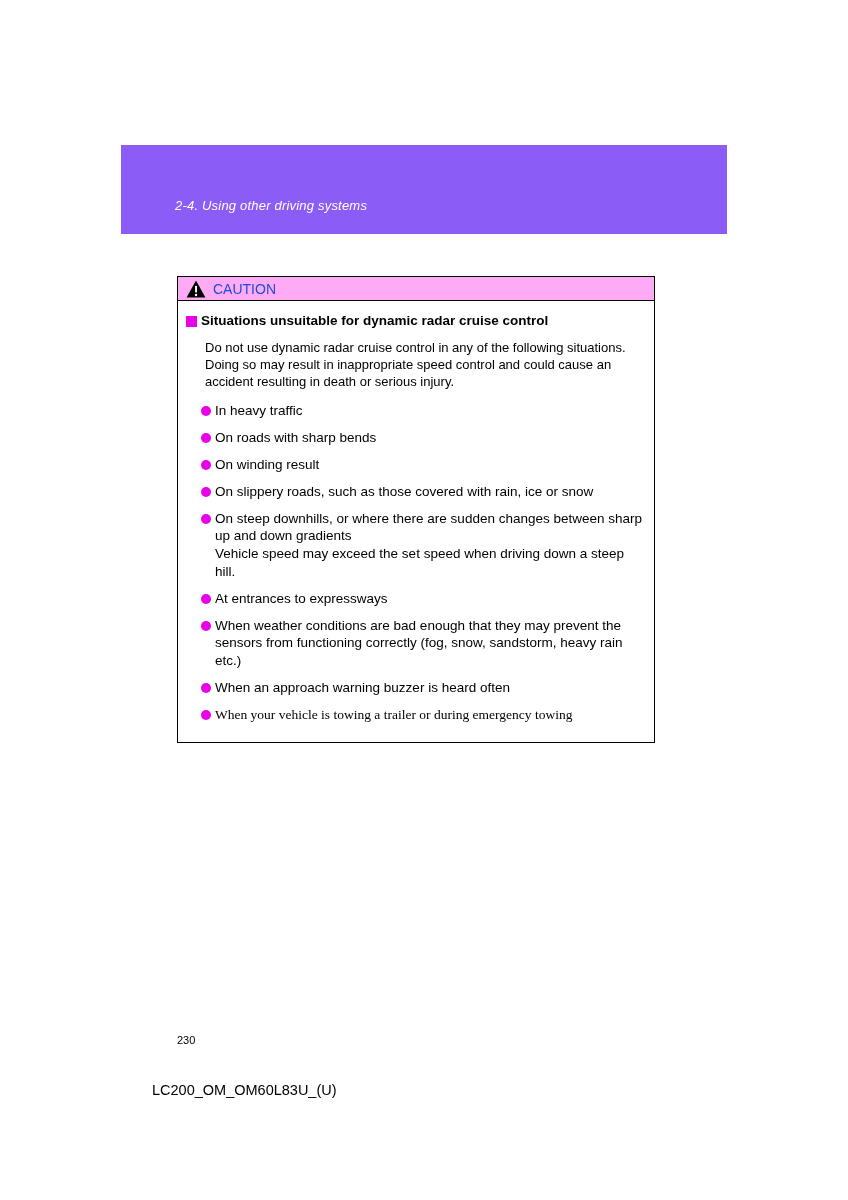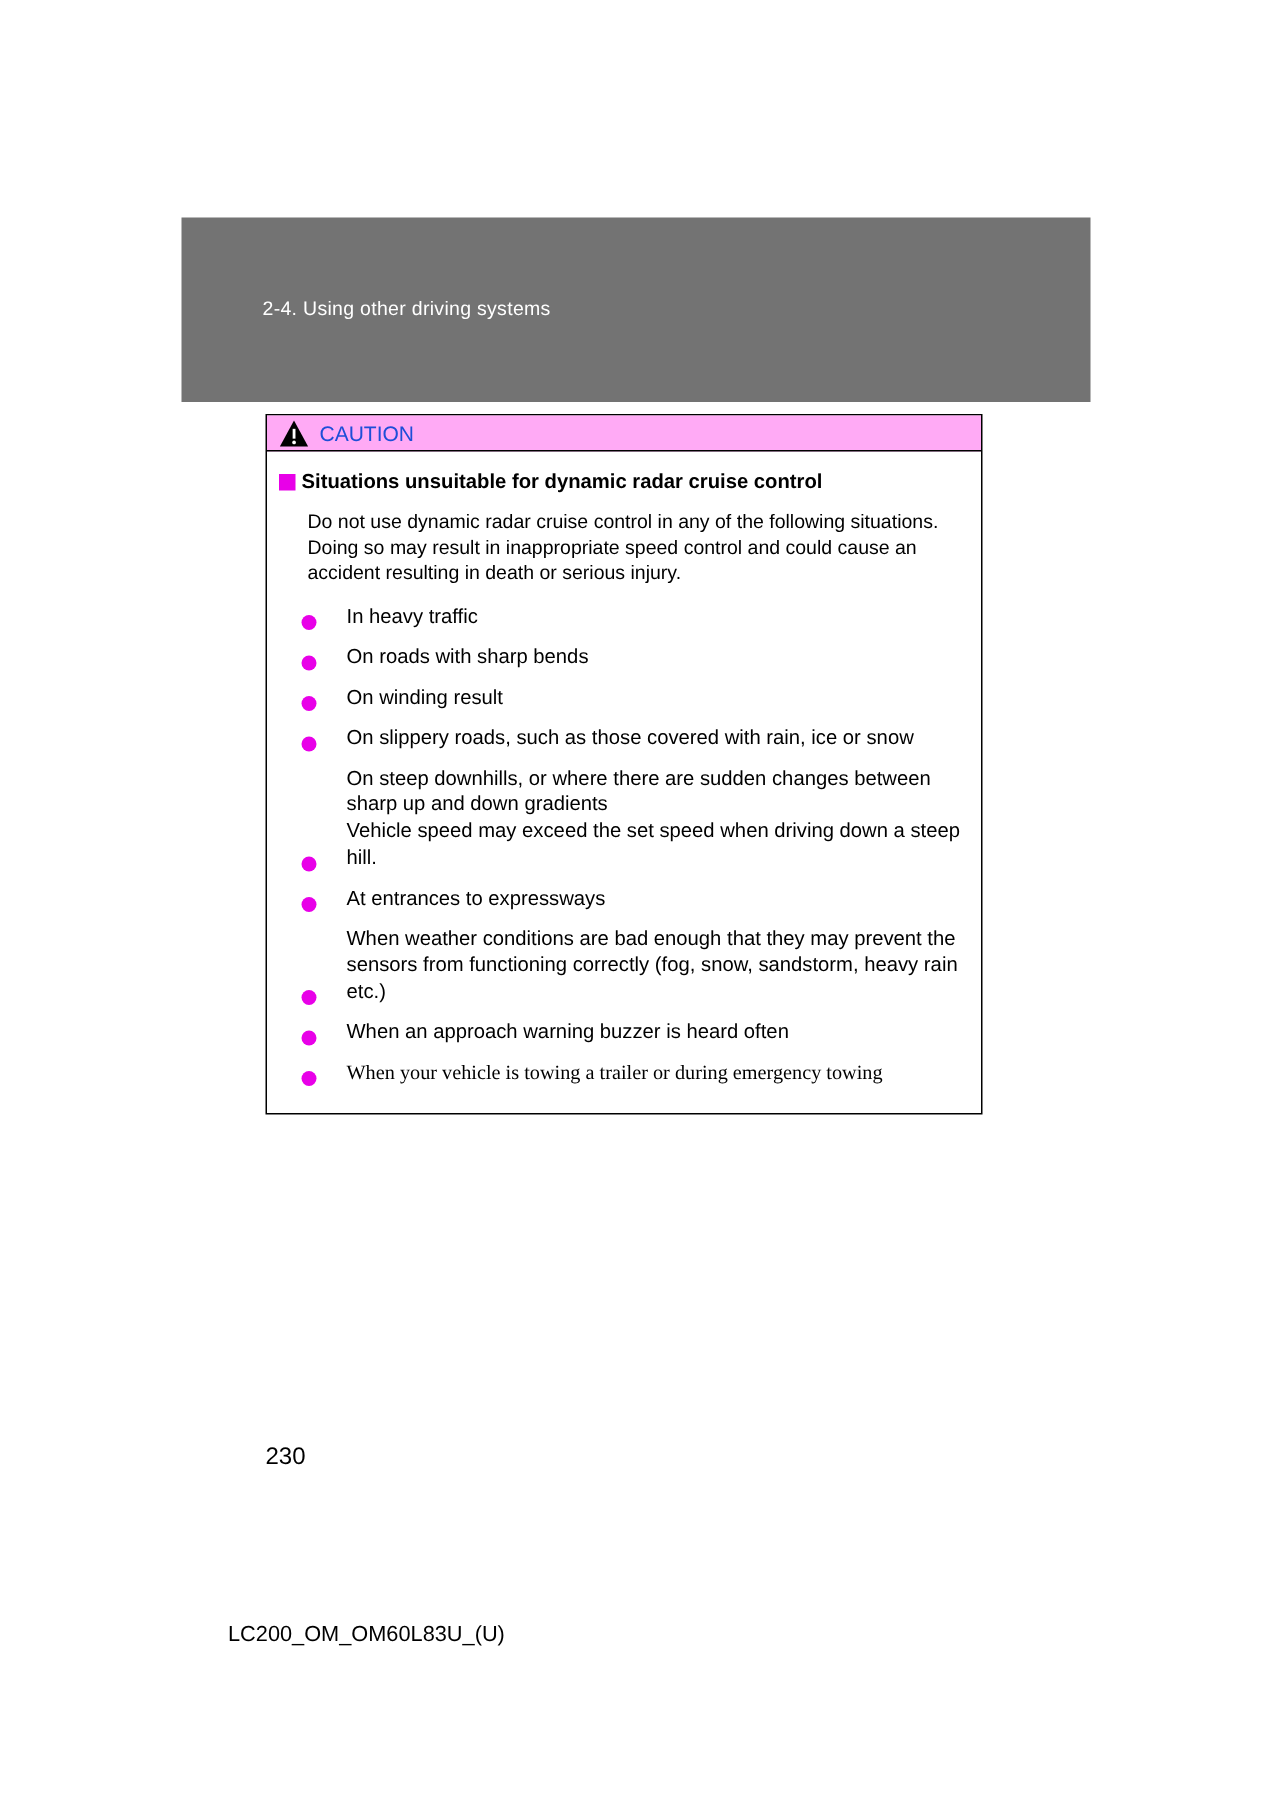--- a/index.html
+++ b/index.html
@@ -12,22 +12,23 @@
     font-family: "Liberation Sans", sans-serif;
     color: #000;
   }
 
   
   .header-band {
     position: absolute;
     left: 121px;
     top: 145px;
     width: 606px;
-    height: 123px;
-    background: #737373;
+    height: 89px;
+    background: #8b5cf6;
+    font-style: italic;
   }
   .header-band .band-text {
     position: absolute;
     left: 54px;
     top: 53px;
     color: #ffffff;
     font-size: 13px;
     letter-spacing: 0.2px;
   }
 
@@ -87,44 +88,44 @@
     max-width: 452px;
   }
 
   ul.caution-list {
     list-style: none;
     margin: 0;
     padding: 0 0 0 15px;
   }
   ul.caution-list li {
     display: flex;
-    align-items: flex-end;
-    gap: 20px;
+    align-items: flex-start;
+    gap: 4px;
     margin-bottom: 9px;
     font-size: 13.5px;
     line-height: 1.32;
   }
   ul.caution-list li:last-child { margin-bottom: 2px; font-family: Liberation Serif, serif; }
   .dot-bullet {
     width: 10px;
     height: 10px;
     border-radius: 50%;
     background: #e800e8;
     flex: none;
     margin-top: 4px;
   }
   .li-body { max-width: 442px; }
   .li-subtext { max-width: 442px; }
 
   
   .page-number {
     position: absolute;
     left: 177px;
-    top: 963px;
-    font-size: 16px;
+    top: 1034px;
+    font-size: 11px;
   }
   .document-code {
     position: absolute;
     left: 140px;
     top: 1082px;
     font-size: 14.5px;
     margin-left: 12px;
   }
 </style>
 </head>

